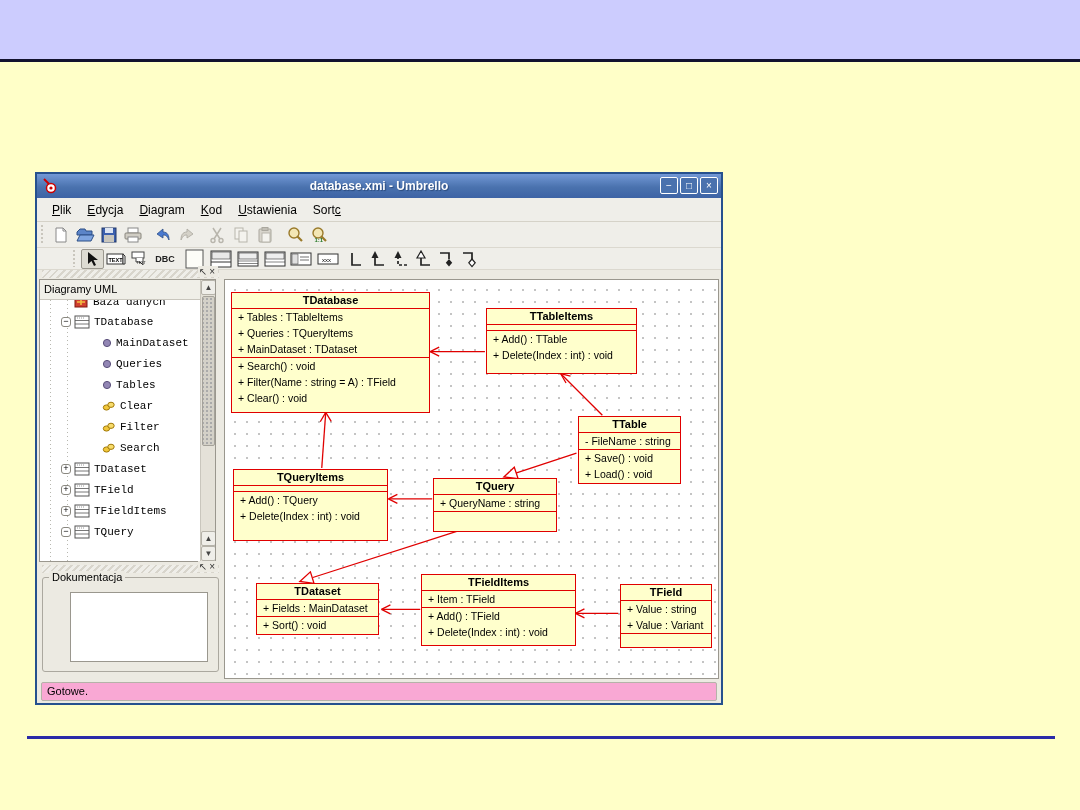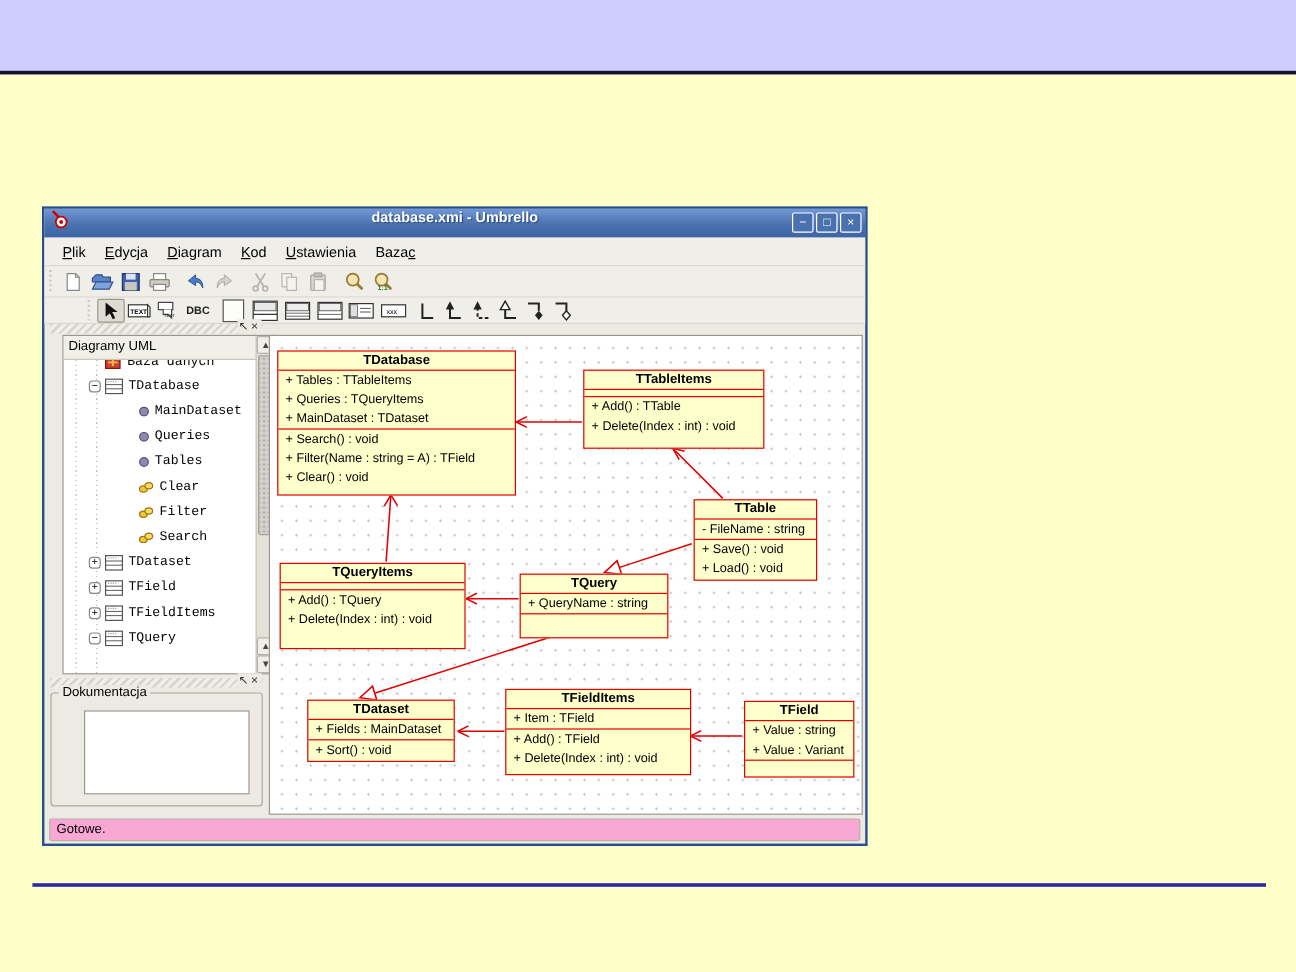--- a/index.html
+++ b/index.html
@@ -14,21 +14,21 @@
   .top-band { position:absolute; left:0; top:0; width:1080px; height:62px;
     background:#ccccfe; border-bottom:3px solid #12122e; }
   .footer-line { position:absolute; left:27px; top:736px; width:1028px; height:3px;
     background:#2a2aa8; }
 
   
   .win { position:absolute; left:35px; top:172px; width:688px; height:533px;
     background:#eceae2; border:2px solid #26518e; }
   .titlebar { position:absolute; left:0; top:0; right:0; height:24px;
     background:linear-gradient(180deg,#7298d6 0%,#4a72ae 55%,#3d63a5 100%);
-    display:flex; }
+    display:flex; align-items:center; }
   .titlebar-title { position:absolute; left:0; right:0; text-align:center;
     color:#fff; font-weight:bold; font-size:12px; text-shadow:1px 1px 1px #2a4a7c; }
   .win-icon { position:relative; z-index:2; margin-left:4px; width:18px; height:18px; }
   .win-btns { position:absolute; right:3px; top:3px; display:flex; gap:2px; z-index:2; }
   .win-btn { width:18px; height:17px; background:#4a72ae; border:1px solid #fff;
     color:#fff; font-size:10px; line-height:15px; text-align:center; border-radius:2px; }
 
   .menubar { position:absolute; left:0; top:24px; right:0; height:24px;
     background:#efeee9; border-bottom:1px solid #d5d2c8;
     display:flex; align-items:center; gap:2px; padding-left:8px; font-size:12px; }
@@ -47,21 +47,21 @@
   .tbtn2.pressed { border:1px solid #9a978e; background:#dddbd2; border-radius:2px; }
   .tsep { width:6px; }
   .dbc-label { font-size:9px; font-weight:bold; color:#222; letter-spacing:0; }
 
   
   .dock-handle { position:absolute; height:8px;
     background:repeating-linear-gradient(135deg,#d8d5cc 0 2px,#efeee9 2px 5px); }
   .dock-icons { position:absolute; right:1px; top:-4px; font-size:10px; color:#333;
     background:#eceae2; padding:0 1px; letter-spacing:2px; }
 
-  .tree-panel { position:absolute; left:15px; top:105px; width:177px; height:283px;
+  .tree-panel { position:absolute; left:2px; top:105px; width:177px; height:283px;
     background:#fff; border:1px solid #9a978e; overflow:hidden; }
   .tree-header { height:20px; background:#f0efe8; border-bottom:1px solid #c9c6bd;
     font-size:11px; padding:3px 4px; font-weight:normal;
     border-right:15px solid transparent; }
   .tree-body { position:absolute; left:0; top:20px; right:15px; bottom:0; overflow:hidden;
     background-image:
       repeating-linear-gradient(180deg,#b8b8b0 0 1px,transparent 1px 4px),
       repeating-linear-gradient(180deg,#b8b8b0 0 1px,transparent 1px 4px);
     background-size:1px 100%,1px 100%;
     background-position:10px 0,27px 0;
@@ -137,21 +137,21 @@
       <div class="win-btn">×</div>
     </div>
   </div>
 
   <div class="menubar">
     <span class="menu-item"><span></span><span class="mn">P</span><span>lik</span></span>
     <span class="menu-item"><span></span><span class="mn">E</span><span>dycja</span></span>
     <span class="menu-item"><span></span><span class="mn">D</span><span>iagram</span></span>
     <span class="menu-item"><span></span><span class="mn">K</span><span>od</span></span>
     <span class="menu-item"><span></span><span class="mn">U</span><span>stawienia</span></span>
-    <span class="menu-item"><span>Baza</span><span class="mn">c</span><span></span></span>
+    <span class="menu-item"><span>Sort</span><span class="mn">c</span><span></span></span>
   </div>
 
   <div class="toolbar toolbar1">
     <div class="grip"></div>
     <div class="tbtn">
         <span>
           <svg width="18" height="18">
             <path d="M4 2 h7 l3 3 v11 h-10 z" fill="#fff" stroke="#888"></path>
             <path d="M11 2 v3 h3" fill="none" stroke="#888"></path>
           </svg>

